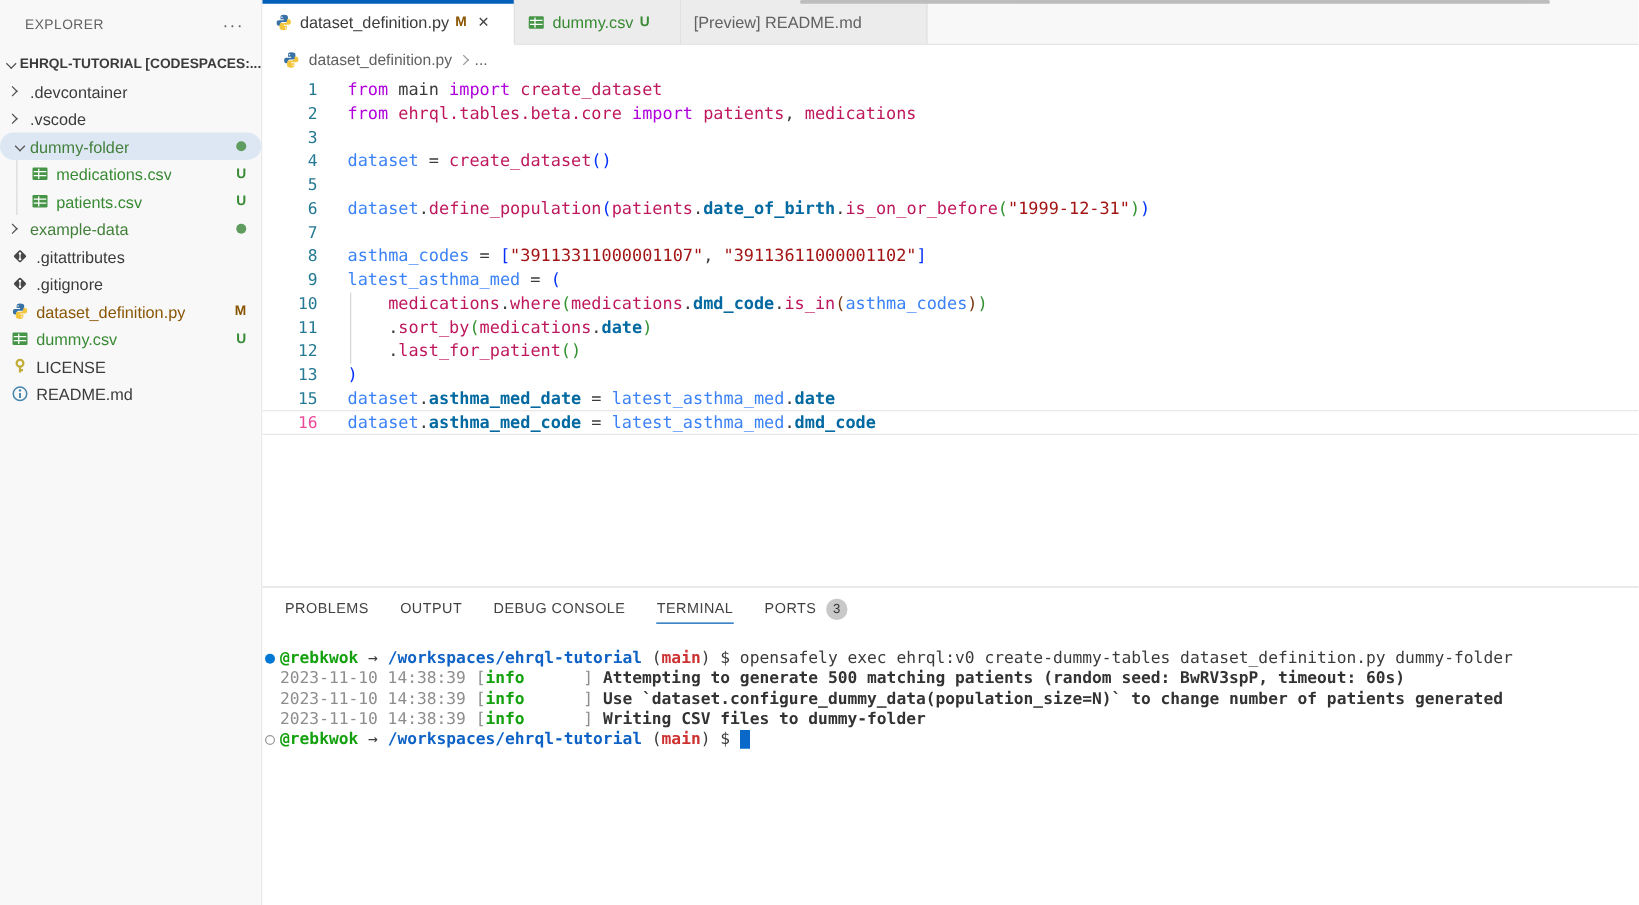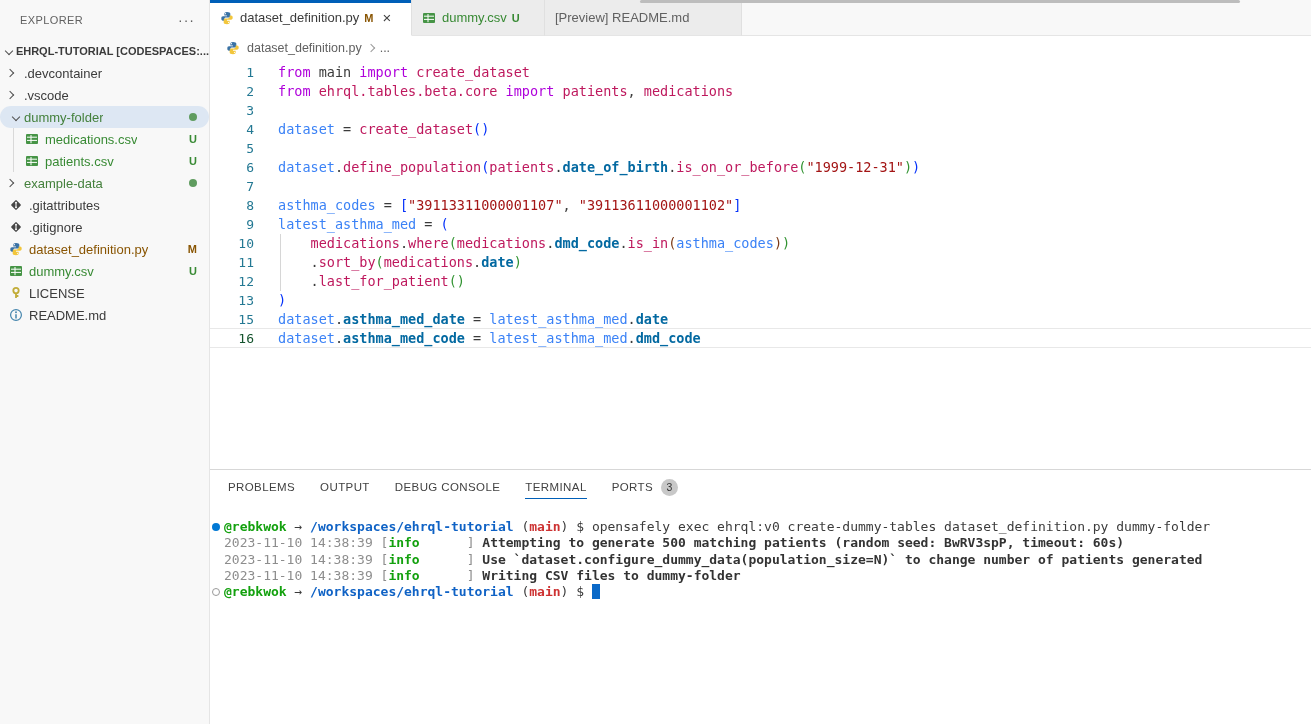--- a/index.html
+++ b/index.html
@@ -43,21 +43,21 @@
 
   .breadcrumb{height:24px;display:flex;align-items:center;background:#fff;padding-left:16px;font-size:12.5px;color:#616161;gap:6px;flex:none;}
   .breadcrumb .bicon{display:flex;margin-right:1px;}
 
   
   .editor{height:406px;flex:none;background:#fff;font-family:"DejaVu Sans Mono","Liberation Mono",monospace;font-size:13.5px;line-height:19px;padding-top:3px;overflow:hidden;position:relative;}
   .crow{display:flex;height:19px;position:relative;}
   .crow .gut{width:44px;flex:none;text-align:right;color:#237893;font-size:13px;}
   .crow .ctext{margin-left:24px;white-space:pre;}
   .crow.current::after{content:"";position:absolute;left:0;right:0;top:-1px;bottom:0;border-top:1px solid #e8e8e8;border-bottom:1px solid #e8e8e8;pointer-events:none;}
-  .crow.current .gut{color:#14532d;}
+  .crow.current .gut{color:#ec4899;}
   .crow.guide .ctext{position:relative;}
   .crow.guide .ctext::before{content:"";position:absolute;left:2px;top:0;bottom:0;border-left:1px solid #d6d6d6;}
   .tok-k{color:#af00db;}
   .tok-p{color:#3b3b3b;}
   .tok-t{color:#be185d;}
   .tok-v{color:#3b82f6;}
   .tok-b{color:#0369a1;font-weight:700;}
   .tok-s{color:#a31515;}
   .tok-1{color:#0431fa;}
   .tok-2{color:#319331;}

